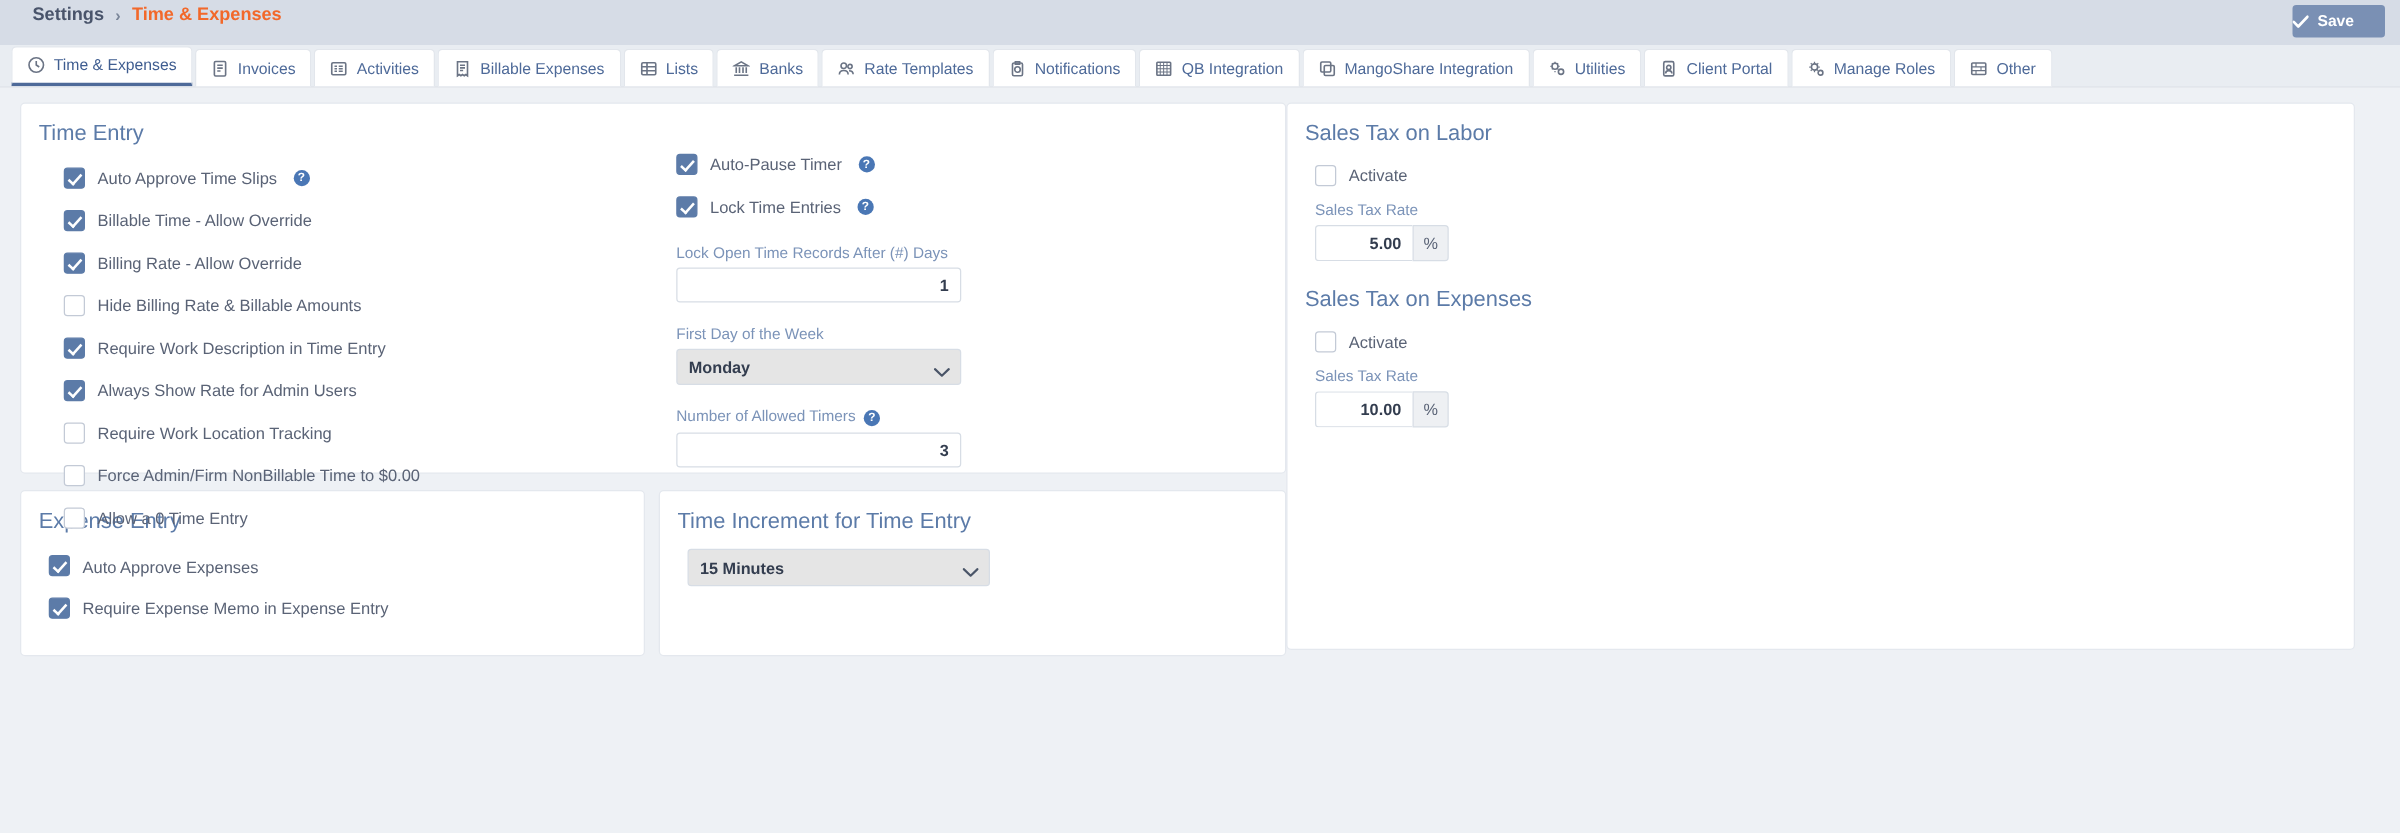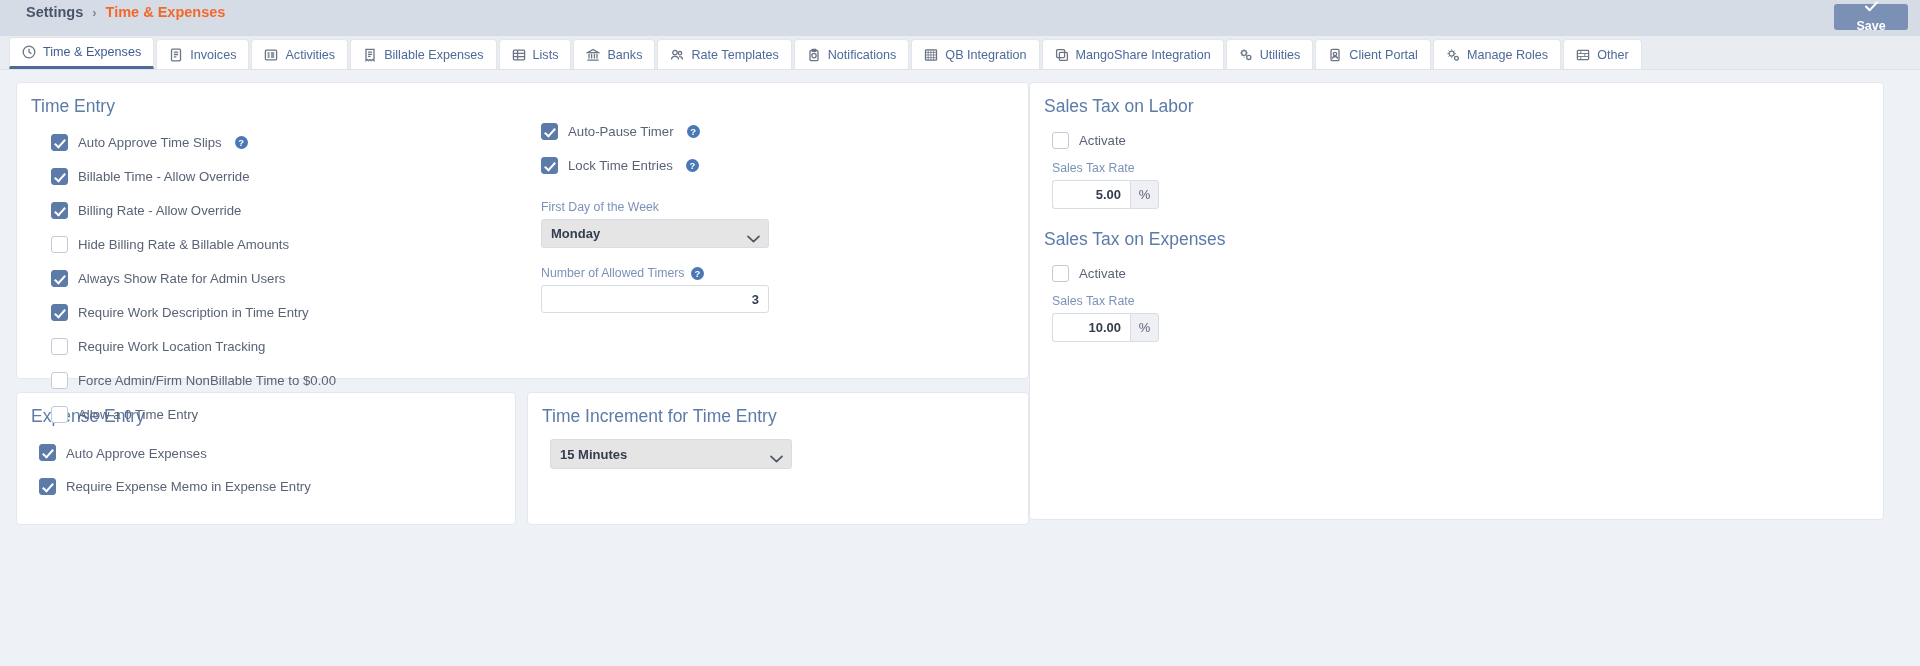--- a/index.html
+++ b/index.html
@@ -21,22 +21,22 @@
   }
   .breadcrumb { display: flex; align-items: center; gap: 9px; font-size: 14.5px; }
   .bc-root { color: #49546b; font-weight: bold; }
   .bc-sep { color: #7b8699; font-size: 13px; font-weight: bold; }
   .bc-current { color: #f2682a; font-weight: bold; }
   .save-btn {
     position: absolute; right: 12px; top: 4px;
     height: 26px; min-width: 74px;
     background: #7a90b4; border: none; border-radius: 3px;
     color: #fff; font-size: 12.5px; font-weight: bold;
-    display: flex; align-items: center; justify-content: center; gap: 7px;
-    cursor: pointer; font-family: "Liberation Sans", sans-serif; flex-direction: column;
+    display: flex; align-items: center; gap: 7px;
+    cursor: pointer; font-family: "Liberation Sans", sans-serif;
   }
   .save-btn svg { display: block; }
 
   
   .tabbar {
     height: 34px;
     background: #e9edf2;
     display: flex;
     align-items: flex-end;
     padding-left: 9px;
@@ -338,25 +338,25 @@
             <div class="chk-row">
               <div class="chk on"></div>
               <span class="chk-label">Billing Rate - Allow Override</span>
             </div>
             <div class="chk-row">
               <div class="chk"></div>
               <span class="chk-label">Hide Billing Rate &amp; Billable Amounts</span>
             </div>
             <div class="chk-row">
               <div class="chk on"></div>
+              <span class="chk-label">Require Work Description in Time Entry</span>
+            </div>
+            <div class="chk-row">
+              <div class="chk on"></div>
               <span class="chk-label">Always Show Rate for Admin Users</span>
-            </div>
-            <div class="chk-row">
-              <div class="chk on"></div>
-              <span class="chk-label">Require Work Description in Time Entry</span>
             </div>
             <div class="chk-row">
               <div class="chk"></div>
               <span class="chk-label">Require Work Location Tracking</span>
             </div>
             <div class="chk-row">
               <div class="chk"></div>
               <span class="chk-label">Force Admin/Firm NonBillable Time to $0.00</span>
             </div>
             <div class="chk-row">
@@ -372,20 +372,24 @@
               <span class="chk-label">Auto-Pause Timer</span>
               <span class="help">?</span>
             </div>
             <div class="chk-row" style="padding-left: 4px;">
               <div class="chk on"></div>
               <span class="chk-label">Lock Time Entries</span>
               <span class="help">?</span>
             </div>
           </div>
 
+        <div class="field" style="padding-top:13px;">
+          <div class="field-label">Lock Open Time Records After (#) Days</div>
+          <input class="txt-input" value="1" style="">
+        </div>
 
         <div class="field" style="padding-top:18px;">
           <div class="field-label">First Day of the Week</div>
           <div class="sel-wrap">
             <div class="sel-box">Monday</div>
             <span class="sel-arrow">
               <svg width="13" height="8" viewBox="0 0 13 8">
                   <path d="M1 1.3 L6.5 6.6 L12 1.3" stroke="#4a5568" stroke-width="1.7" fill="none" stroke-linecap="round" stroke-linejoin="round"></path>
                 </svg>
             </span>

